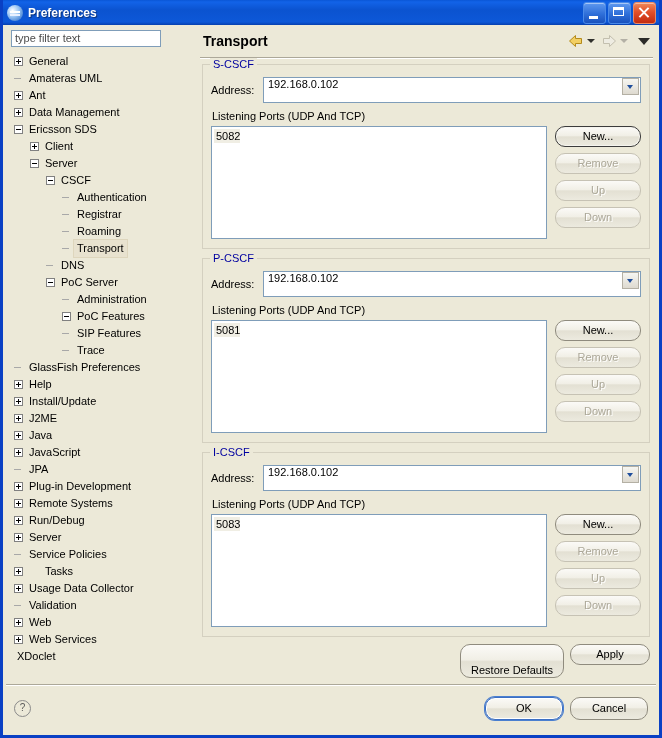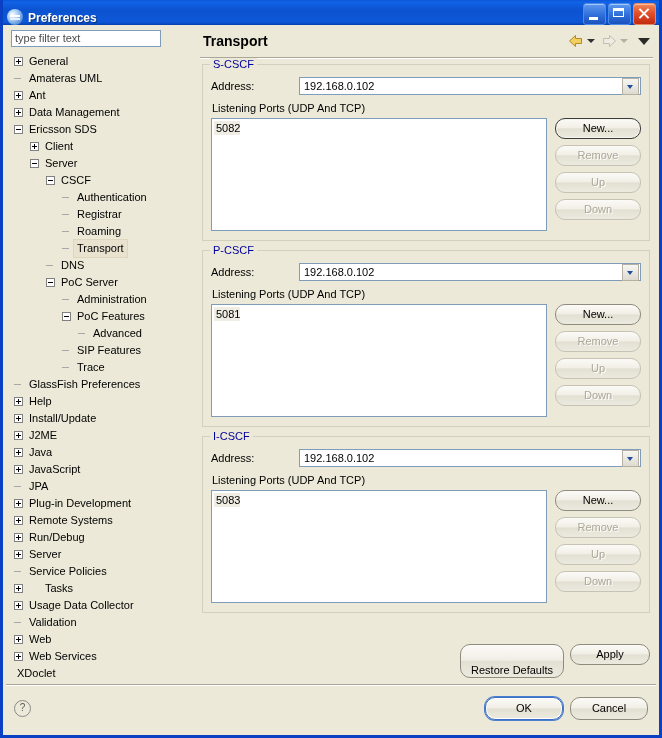--- a/index.html
+++ b/index.html
@@ -14,21 +14,21 @@
     position:absolute;left:0;top:0;width:662px;height:738px;
     box-sizing:border-box;
     border:3px solid #0a40c4;
     border-top:none;
     background:#ece9d8;
   }
   
   .titlebar{
     height:25px;
     background:linear-gradient(to bottom,#0a56d6 0%,#1263e8 8%,#0b53d0 40%,#0d58d8 88%,#063fae 100%);
-    display:flex;align-items:flex-end;
+    display:flex;align-items:center;
     padding:0 2px 0 4px;
     position:relative;
   }
   .title-icon{
     width:16px;height:16px;margin-right:5px;
     border-radius:50%;
     background:radial-gradient(circle at 35% 35%,#ffffff 0%,#9ec8f5 40%,#1b5fc1 100%);
     position:relative;flex:none;
   }
   .title-icon::after{
@@ -158,22 +158,22 @@
     box-sizing:border-box;
   }
   .group>.glabel{
     position:absolute;top:-7px;left:7px;
     background:#ece9d8;padding:0 3px;
     color:#0000a0;font-size:11px;
   }
   .row{display:flex;align-items:center;margin-bottom:7px;}
   .rowlabel{font-size:11px;color:#000;width:52px;flex:none;}
   .combo{
-    flex:1;height:18px;display:flex;align-items:center;
-    border:1px solid #7f9db9;background:#fff;box-sizing:border-box;margin-left:36px;
+    flex:1;height:26px;display:flex;
+    border:1px solid #7f9db9;background:#fff;box-sizing:border-box;
   }
   .combo .cval{flex:1;font-size:11px;padding-left:4px;color:#000;}
   .combo .cbtn{
     width:17px;height:17px;flex:none;margin:0 1px 0 0;
     background:linear-gradient(to bottom,#f6f6f2,#dedad0);
     border:1px solid #b4b0a4;box-sizing:border-box;
     position:relative;
   }
   .combo .cbtn::after{
     content:"";position:absolute;left:4px;top:6px;
@@ -321,24 +321,20 @@
                 <span class="twisty"></span>
                 <span class="nodelabel">PoC Server</span>
               </div>
               <div class="node" style="padding-left: 51px;">
                 <span class="twisty none"></span>
                 <span class="nodelabel">Administration</span>
               </div>
               <div class="node" style="padding-left: 51px;">
                 <span class="twisty"></span>
                 <span class="nodelabel">PoC Features</span>
-              </div>
-              <div class="node" style="padding-left: 67px;">
-                <span class="twisty none"></span>
-                <span class="nodelabel">Advanced</span>
               </div>
               <div class="node" style="padding-left: 51px;">
                 <span class="twisty none"></span>
                 <span class="nodelabel">SIP Features</span>
               </div>
               <div class="node" style="padding-left: 51px;">
                 <span class="twisty none"></span>
                 <span class="nodelabel">Trace</span>
               </div>
               <div class="node" style="padding-left: 3px;">

